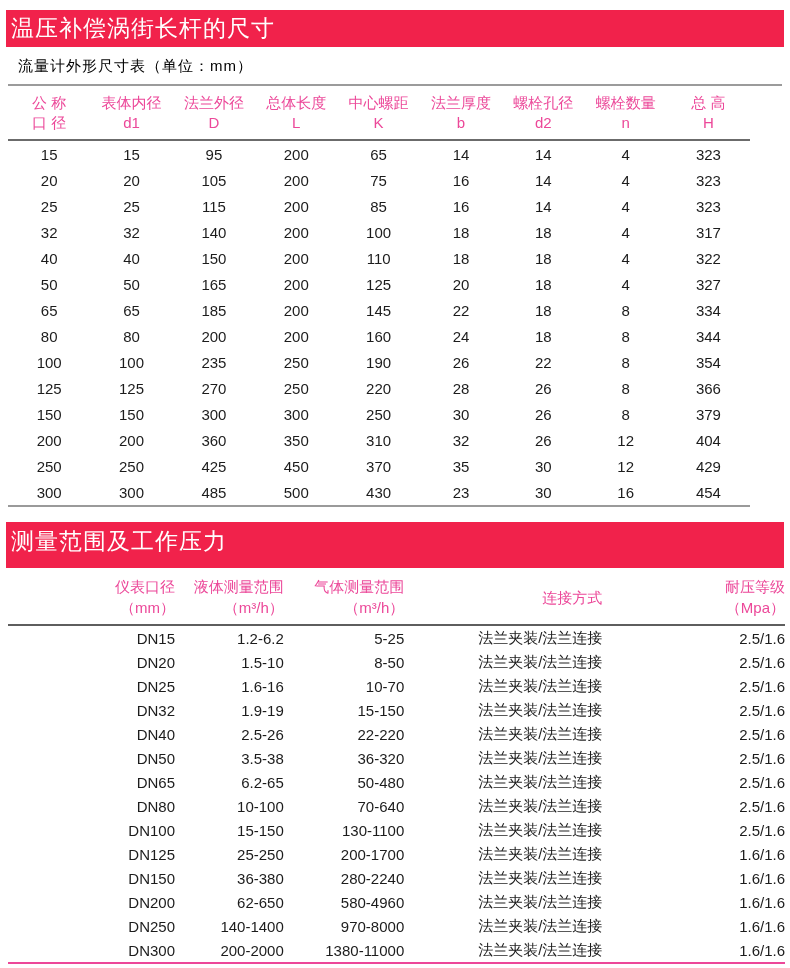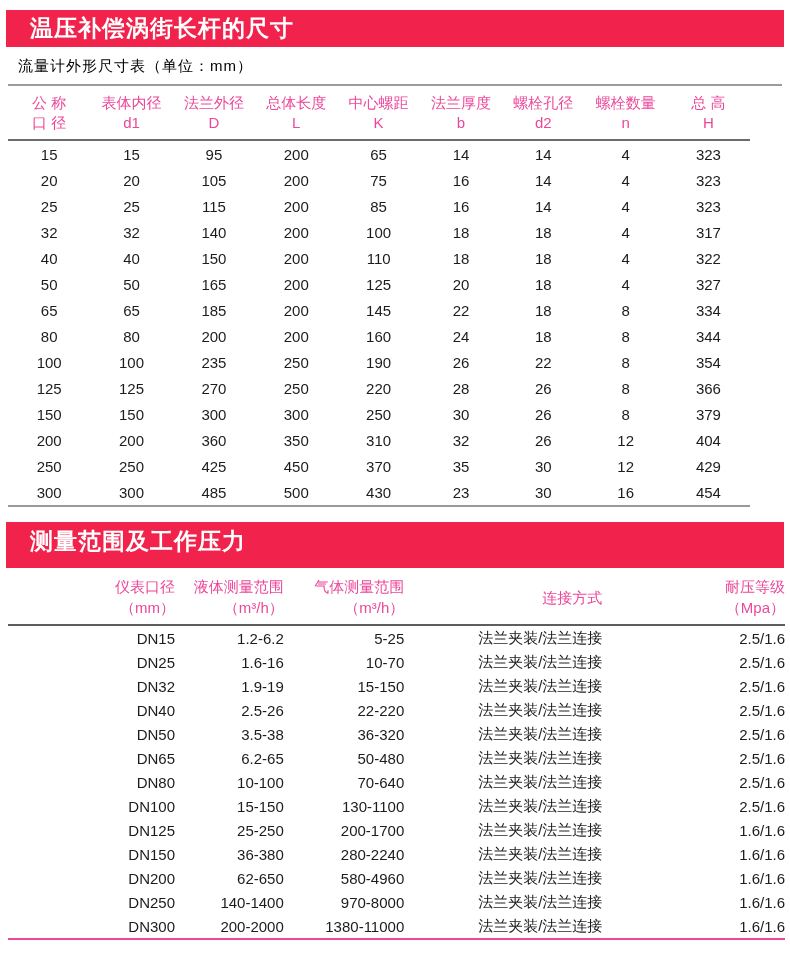--- a/index.html
+++ b/index.html
@@ -13,23 +13,23 @@
     width:790px;height:968px;
     padding:10px 6px 0 6px;
     background:#fff;
     overflow:hidden;
   }
   .banner{
     height:37px;
     background:#F1224B;
     color:#fff;
     font-size:23px;
-    font-weight:bold;
+    font-weight:normal;
     line-height:37px;
-    padding-left:24px;
+    padding-left:5px;
     letter-spacing:1px;
   }
   .banner2{margin-top:15px;height:46px;line-height:38px;}
   .subtitle{
     margin:10px 0 8px 12px;
     font-size:15px;
     color:#000000;
     letter-spacing:1px;
   }
   .rule{
@@ -335,20 +335,27 @@
       </thead>
     <tbody>
         <tr>
           <td>DN15</td>
           <td>1.2-6.2</td>
           <td>5-25</td>
           <td>法兰夹装/法兰连接</td>
           <td>2.5/1.6</td>
         </tr>
         <tr>
+          <td>DN20</td>
+          <td>1.5-10</td>
+          <td>8-50</td>
+          <td>法兰夹装/法兰连接</td>
+          <td>2.5/1.6</td>
+        </tr>
+        <tr>
           <td>DN25</td>
           <td>1.6-16</td>
           <td>10-70</td>
           <td>法兰夹装/法兰连接</td>
           <td>2.5/1.6</td>
         </tr>
         <tr>
           <td>DN32</td>
           <td>1.9-19</td>
           <td>15-150</td>

